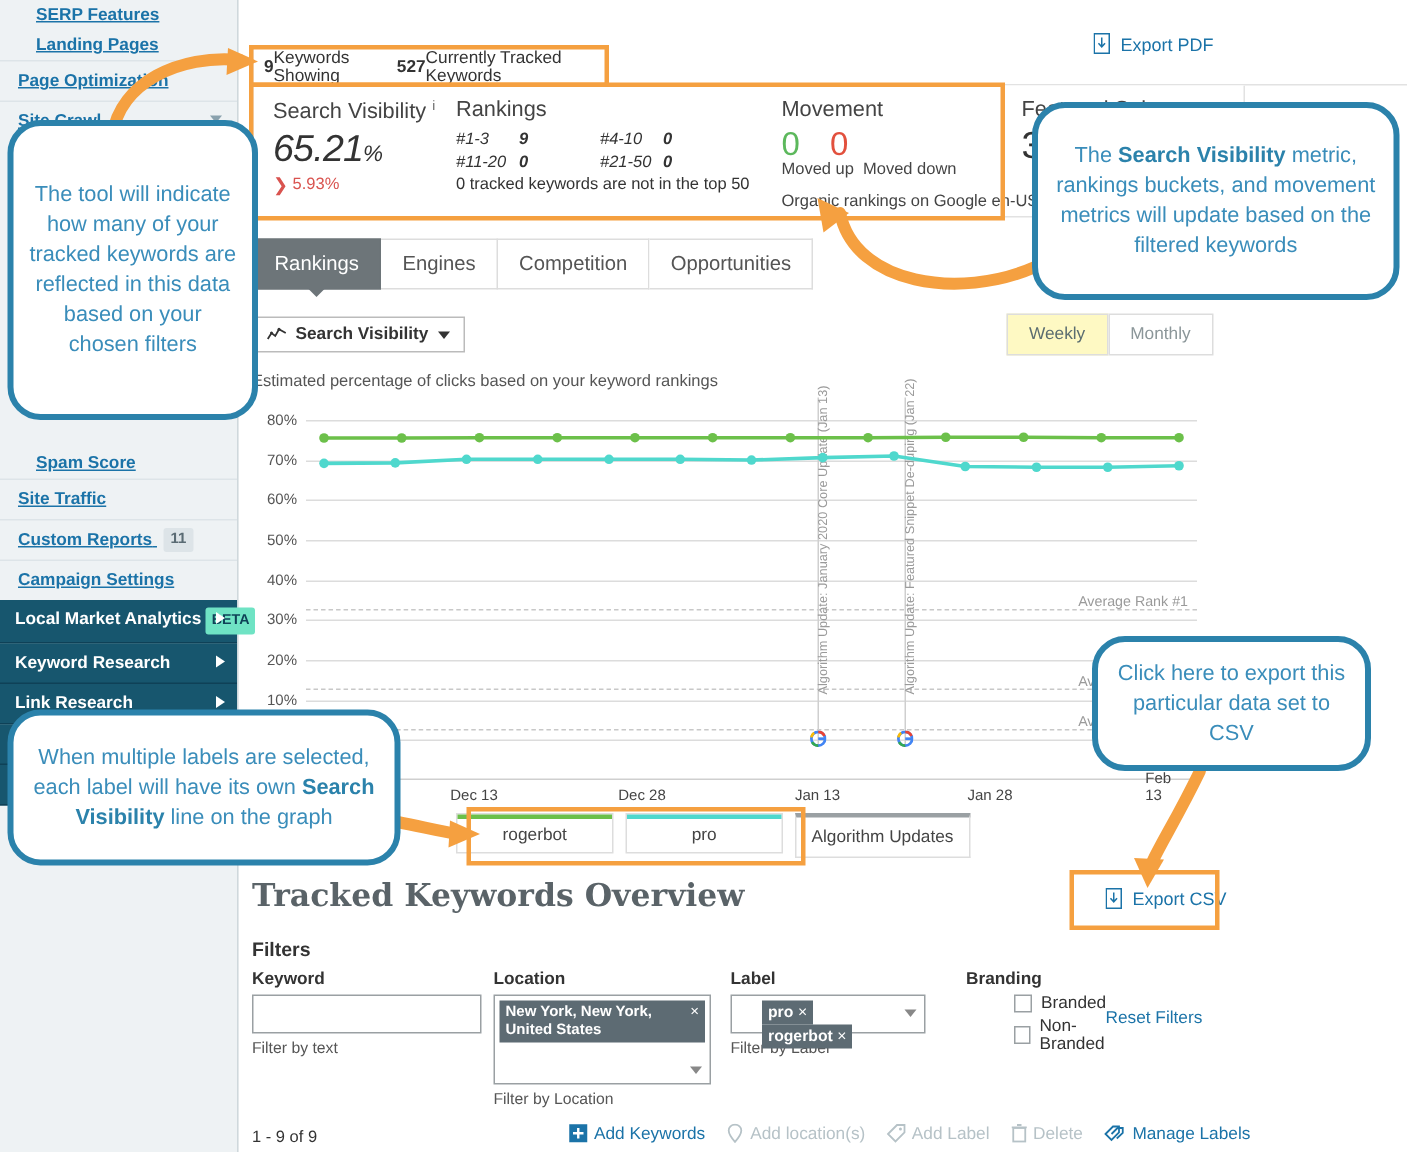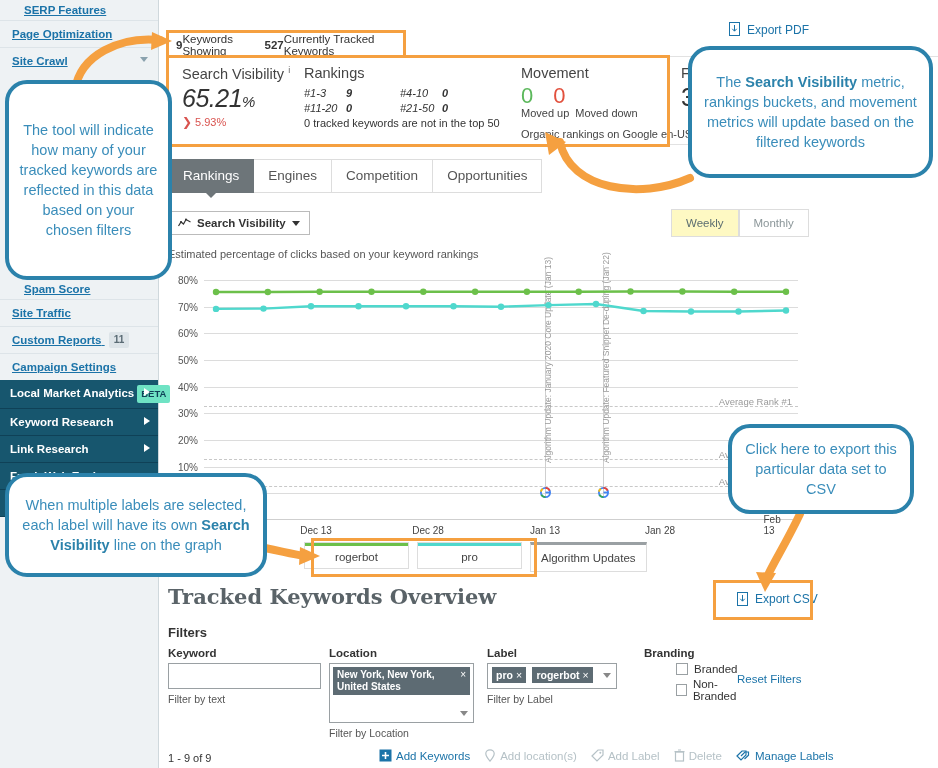--- a/index.html
+++ b/index.html
@@ -165,21 +165,21 @@
 
   .loc-box { width:145px; height:60px; border:1px solid #9aa0a3; background:#fff; padding:3px; position:relative; }
   .loc-chip {
     background:#5d6b73; color:#fff; font-size:10px; font-weight:bold;
     padding:2px 16px 2px 4px; line-height:12px; position:relative; display:inline-block;
   }
   .loc-chip .x { position:absolute; right:4px; top:2px; font-weight:normal; cursor:pointer; }
   .loc-caret { position:absolute; right:5px; bottom:6px; width:0;height:0;
     border-left:4px solid transparent;border-right:4px solid transparent;border-top:5px solid #888; }
 
-  .lab-box { width:130px; height:26px; border:1px solid #9aa0a3; background:#fff; position:relative; padding:3px 4px; }
+  .lab-box { width:130px; height:26px; border:1px solid #9aa0a3; background:#fff; position:relative; padding:3px 20px; }
   .lab-chip { display:inline-block; background:#5d6b73; color:#fff; font-size:10.5px; font-weight:bold; padding:2px 4px; line-height:12px; margin-right:3px; }
   .lab-chip .x { margin-left:3px; font-weight:normal; cursor:pointer; }
   .lab-caret { position:absolute; right:5px; top:9px; width:0;height:0;
     border-left:4px solid transparent;border-right:4px solid transparent;border-top:5px solid #888; }
 
   .cb-row { display:flex; align-items:center; gap:6px; margin-bottom:3px; font-size:11.5px; color:#333;padding-left:32px; }
   .cb { width:12px; height:12px; border:1px solid #9aa0a3; background:#fff; cursor:pointer; }
   #reset { position:absolute; left:578px; top:673px; font-size:11.5px; color:#1b73a8; cursor:pointer; }
 
   #pager { position:absolute; left:9px; top:752px; font-size:11px; color:#333; }
@@ -197,20 +197,21 @@
   }
   .callout b { color:#2b82ab; }
   .hl { position:absolute; border:3px solid #f5a040; z-index:35; pointer-events:none; }
   svg.arrows { position:absolute; left:0; top:0; width:938px; height:768px; z-index:38; pointer-events:none; }
 </style>
 </head>
 <body>
 
 <div id="sidebar">
   <div class="sb-sub">SERP Features</div>
+  <div class="sb-sub">Landing Pages</div>
   <div class="sb-top">Page Optimization</div>
   <div class="sb-top">
     <span>Site Crawl</span>
     <span class="caret"></span>
   </div>
   <div class="sb-sub">All Crawled Pages</div>
 
   <div style="height:185px"></div>
 
   <div class="sb-sub">Spam Score</div>
@@ -529,21 +530,21 @@
   <path d="M265,548 C285,552 292,554 305,556" stroke="#f5a040" stroke-width="8" fill="none" stroke-linecap="round"></path>
   <path d="M300,547 L320,556 L299,565 Z" fill="#f5a040"></path>
   <path d="M800,514 C785,545 775,560 768,575" stroke="#f5a040" stroke-width="8" fill="none" stroke-linecap="round"></path>
   <path d="M756,572 L765,592 L776,573 Z" fill="#f5a040"></path>
 </svg>
 
 <div class="callout" style="left:5px; top:80px; width:167px; height:200px;">
   <span>The tool will indicate how many of your tracked keywords are reflected in this data based on your chosen filters</span>
 </div>
 
-<div class="callout" style="left:688px; top:46px; width:245px; height:132px;">
+<div class="callout" style="left:688px; top:68px; width:245px; height:132px;">
   <span><span>The </span><b>Search Visibility</b><span> metric, rankings buckets, and movement metrics will update based on the filtered keywords</span></span>
 </div>
 
 <div class="callout" style="left:5px; top:473px; width:262px; height:104px;">
   <span><span>When multiple labels are selected, each label will have its own </span><b>Search Visibility</b><span> line on the graph</span></span>
 </div>
 
 <div class="callout" style="left:728px; top:424px; width:186px; height:90px;">
   <span>Click here to export this particular data set to CSV</span>
 </div>

